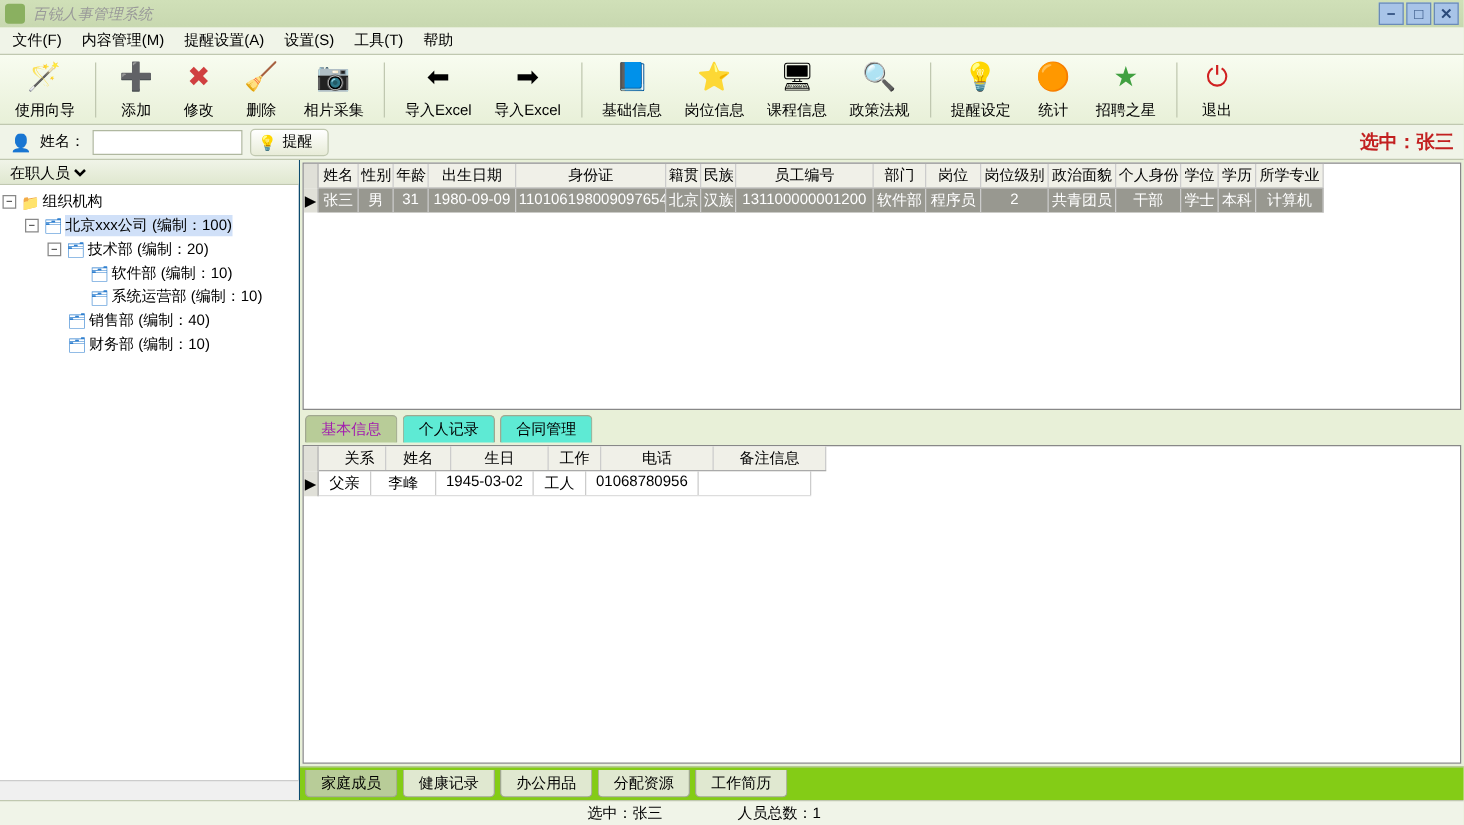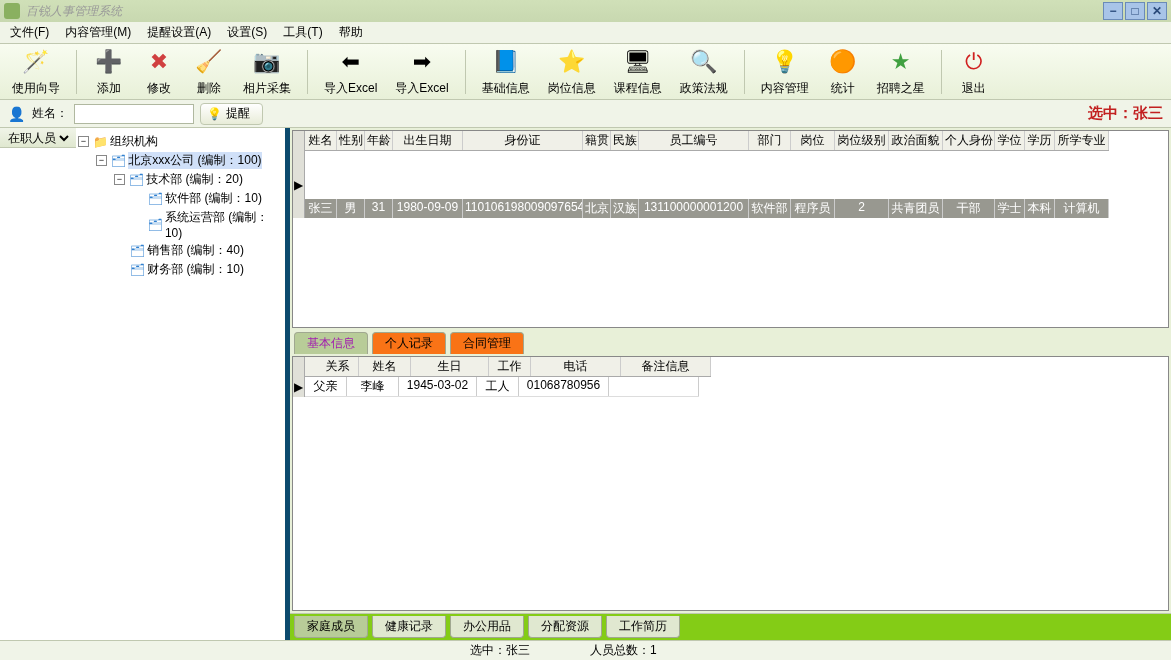--- a/index.html
+++ b/index.html
@@ -21,45 +21,45 @@
 .toolbar .tool-sep { width: 1px; height: 44px; background: #c0c8b0; margin: 0 2px; }
 
 .filterbar { height: 28px; background: #f0f4e8; border-bottom: 1px solid #c0c8b0; display: flex; align-items: center; padding: 0 8px; gap: 6px; }
 .filterbar .person-icon { width: 18px; height: 18px; display: inline-flex; align-items: center; justify-content: center; font-size: 14px; }
 .filterbar input { width: 120px; height: 20px; border: 1px solid #b0b8a0; background: #fff; padding: 0 4px; }
 .filterbar .remind-btn { height: 22px; padding: 0 12px 0 6px; border: 1px solid #c0c8b0; background: linear-gradient(#fff, #e8ecd8); border-radius: 4px; cursor: pointer; display: flex; align-items: center; gap: 4px; }
 .filterbar .selected-label { margin-left: auto; color: #c22020; font-weight: bold; font-size: 15px; }
 
 .body-area { flex: 1; display: flex; min-height: 0; }
 
-.sidebar { width: 290px; display: flex; background: #fff; border-right: 5px solid #0c4a6e; }
+.sidebar { width: 240px; display: flex; flex-direction: column; background: #fff; border-right: 1px solid #0c4a6e; }
 .sidebar-header { height: 20px; background: linear-gradient(#f0f4e8, #e0e8d0); border-bottom: 1px solid #c0c8b0; padding: 2px 4px; display: flex; align-items: center; }
 .sidebar-header select { border: none; background: transparent; font-size: 12px; }
 .tree { flex: 1; overflow: auto; padding: 4px 2px; }
 .tree .node { display: flex; align-items: center; gap: 2px; padding: 1px 0; cursor: pointer; }
 .tree .toggle { width: 11px; height: 11px; border: 1px solid #888; display: inline-flex; align-items: center; justify-content: center; font-size: 9px; line-height: 1; margin-right: 2px; cursor: pointer; background: #fff; }
 .tree .spacer { width: 14px; display: inline-block; }
 .tree .ticon-f { color: #e8b020; }
 .tree .ticon-g { color: #3080d0; }
 .tree .selected { background: #d0e0f8; }
 .tree .lvl1 { padding-left: 18px; }
 .tree .lvl2 { padding-left: 36px; }
 .tree .lvl3 { padding-left: 54px; }
 .sidebar-scroll { height: 16px; background: #f0f0f0; border-top: 1px solid #ccc; }
 
 .main { flex: 1; display: flex; flex-direction: column; min-width: 0; background: #e8f0d8; }
 .grid-top { height: 198px; display: flex; flex-direction: column; border: 1px solid #888; margin: 2px; background: #fff; overflow: hidden; }
 .grid-header { display: flex; background: #f0f0e8; border-bottom: 1px solid #aaa; }
 .grid-header .gh, .grid-row .gc { border-right: 1px solid #ccc; padding: 1px 2px; overflow: hidden; white-space: nowrap; font-size: 12px; text-align: center; }
-.grid-row { display: flex; margin-top: 48px; }
+.grid-row { display: flex; }
 .grid-row.selected { background: #989890; color: #fff; }
 .row-marker { width: 12px; background: #e0e0d8; border-right: 1px solid #aaa; display: flex; align-items: center; justify-content: center; }
 
 .tabs-upper { display: flex; gap: 4px; padding: 2px 4px; }
-.tabs-upper .tab { padding: 2px 12px; background: #f97316; border: 1px solid #a0a890; border-bottom: none; border-radius: 4px 4px 0 0; cursor: pointer; }
+.tabs-upper .tab { padding: 2px 12px; background: #5eead4; border: 1px solid #a0a890; border-bottom: none; border-radius: 4px 4px 0 0; cursor: pointer; }
 .tabs-upper .tab.active { background: #b8cc98; color: #a21caf; }
 
 .grid-bottom { flex: 1; border: 1px solid #888; margin: 0 2px 2px 2px; background: #fff; overflow: auto; }
 .grid2-header { display: flex; background: #f0f0e8; border-bottom: 1px solid #aaa; padding-left: 12px; }
 .grid2-header .gh2, .grid2-row .gc2 { border-right: 1px solid #ccc; padding: 1px 2px; text-align: center; overflow: hidden; white-space: nowrap; }
 .grid2-row { display: flex; border-bottom: 1px solid #ddd; }
 
 .tabs-lower { display: flex; gap: 4px; padding: 2px 4px; border-top: 1px solid #c0c8b0; background: #84cc16; }
 .tabs-lower .tab { padding: 2px 12px; background: #e0e8d0; border: 1px solid #a0a890; border-top: none; border-radius: 0 0 4px 4px; cursor: pointer; }
 .tabs-lower .tab.active { background: #b8cc98; }
@@ -134,21 +134,21 @@
       <div class="ticon">🖥</div>
       <div>课程信息</div>
     </div>
     <div class="tool-btn">
       <div class="ticon">🔍</div>
       <div>政策法规</div>
     </div>
     <div class="tool-sep"></div>
     <div class="tool-btn">
       <div class="ticon">💡</div>
-      <div>内容管理</div>
+      <div>提醒设定</div>
     </div>
     <div class="tool-btn">
       <div class="ticon">🟠</div>
       <div>统计</div>
     </div>
     <div class="tool-btn">
       <div class="ticon" style="color: rgb(64, 160, 64);">★</div>
       <div>招聘之星</div>
     </div>
     <div class="tool-sep"></div>

